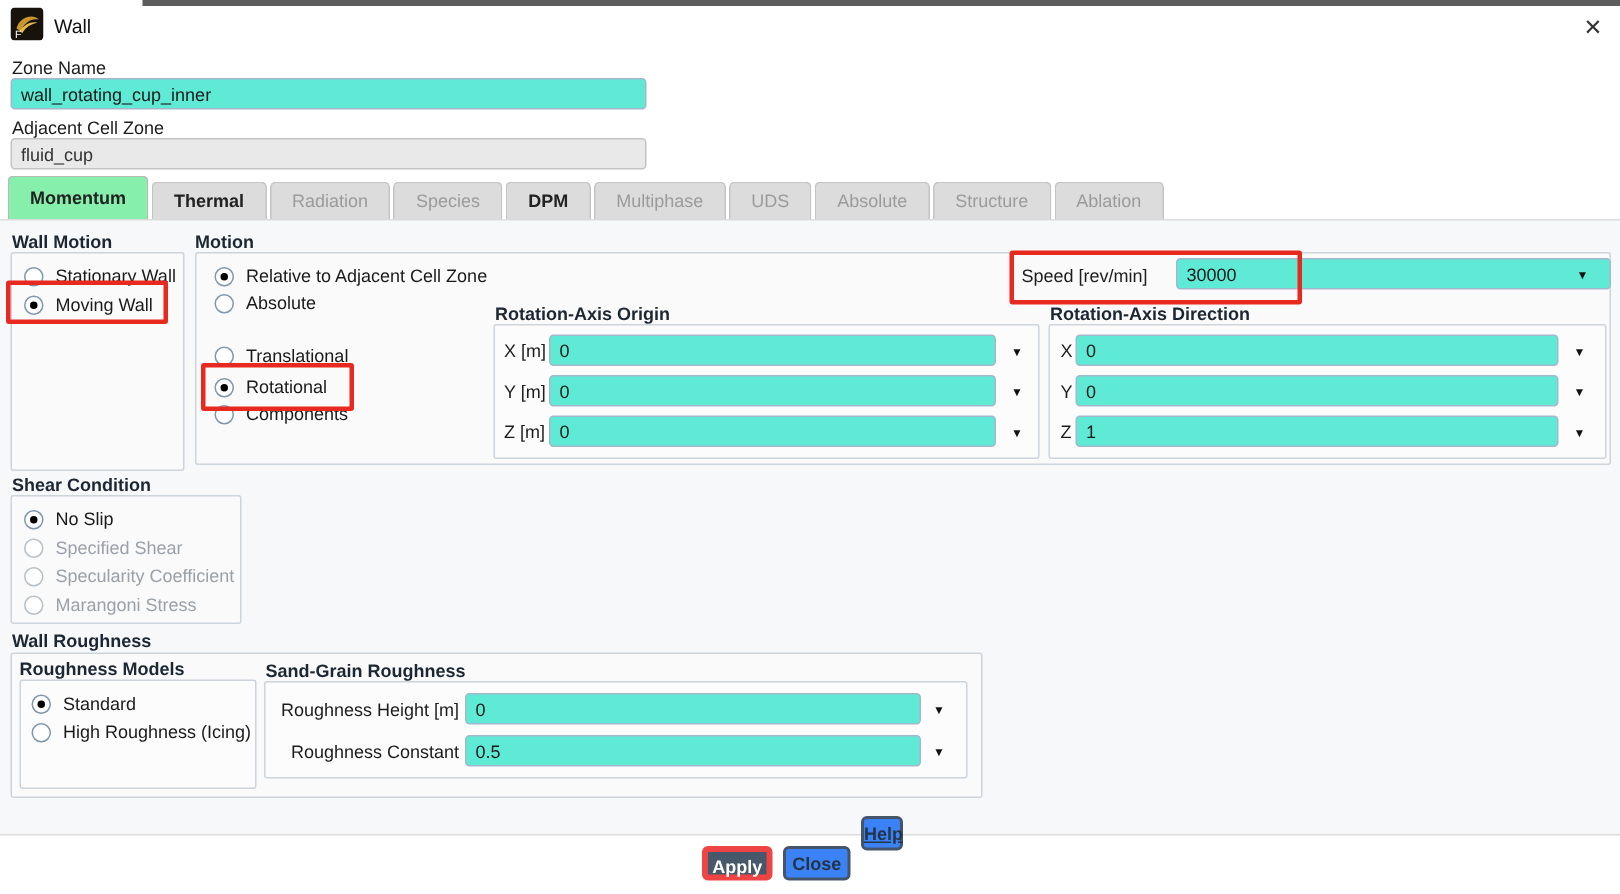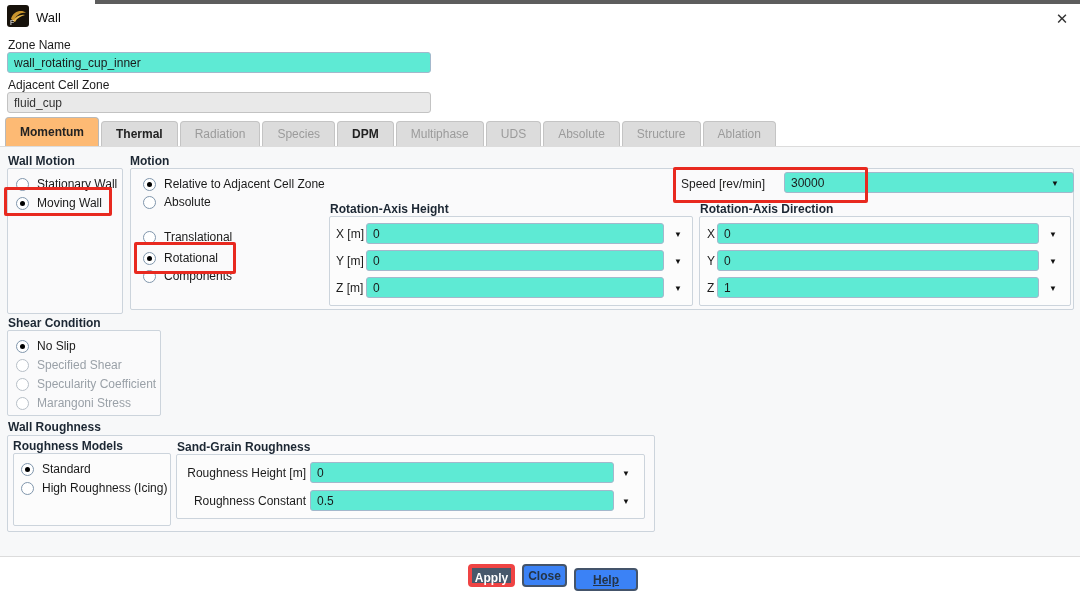--- a/index.html
+++ b/index.html
@@ -13,21 +13,21 @@
   .plabel{position:absolute;color:#1c1c1c;}
   .tf{position:absolute;height:21px;border:1px solid #a3b8cc;border-radius:3px;background:#5eead4;
       font:12px "Liberation Sans",sans-serif;padding:0 6px;color:#1a1a1a;box-sizing:border-box;}
   .tf.disabled{background:#e9e9e9;border-color:#c3c3c3;color:#333;}
   
   .tabbar{position:absolute;left:5px;top:118px;height:28px;display:flex;align-items:flex-end;z-index:2;}
   .tab{height:24px;line-height:24px;padding:0 14px;background:#dcdcdc;border:1px solid #c4c4c4;
        border-bottom:none;border-radius:4px 4px 0 0;margin-right:2px;color:#222;cursor:pointer;white-space:nowrap;}
   .tab.bold{font-weight:bold;}
   .tab.disabled{color:#9b9b9b;}
-  .tab.active{background:#fdba74;height:28px;line-height:28px;font-weight:bold;border-color:#b9b9b9;}
+  .tab.active{background:#86efac;height:28px;line-height:28px;font-weight:bold;border-color:#b9b9b9;}
   .tabpage{position:absolute;left:0;top:146px;width:1080px;height:410px;background:#f7f8f9;
            border-top:1px solid #dcdcdc;box-sizing:border-box;}
   .ghead{position:absolute;font-weight:bold;color:#1c2733;white-space:nowrap;}
   .frame{position:absolute;border:1px solid #ccd4dc;border-radius:2px;background:rgba(255,255,255,0.35);}
   
   .rrow{position:absolute;display:flex;align-items:center;gap:8px;height:16px;cursor:pointer;white-space:nowrap;}
   .radio{width:13px;height:13px;border-radius:50%;border:1px solid #8096ac;background:#fff;position:relative;flex:none;box-sizing:border-box;}
   .radio.checked::after{content:"";position:absolute;left:3px;top:3px;width:5px;height:5px;border-radius:50%;background:#000;}
   .rrow.disabled .radio{border-color:#b7bfc7;}
   .rrow.disabled .rlabel{color:#9aa1a8;}
@@ -106,21 +106,21 @@
   </div>
   <div class="rrow" style="left:143px;top:268px;">
     <span class="radio"></span>
     <span class="rlabel">Components</span>
   </div>
 
   <div class="plabel" style="left:681px;top:177px;">Speed [rev/min]</div>
   <input class="tf" style="left: 784px; top: 172px; width: 290px;" value="30000">
   <div class="arrow" style="left:1051px;top:180px;">▼</div>
 
-  <div class="ghead" style="left:330px;top:202px;">Rotation-Axis Height</div>
+  <div class="ghead" style="left:330px;top:202px;">Rotation-Axis Origin</div>
   <div class="frame" style="left:329px;top:216px;width:362px;height:88px;"></div>
   <div class="plabel" style="left:336px;top:227px;">X [m]</div>
   <input class="tf" style="left: 366px; top: 223px; width: 298px;" value="0">
   <div class="arrow" style="left:674px;top:231px;">▼</div>
   <div class="plabel" style="left:336px;top:254px;">Y [m]</div>
   <input class="tf" style="left: 366px; top: 250px; width: 298px;" value="0">
   <div class="arrow" style="left:674px;top:258px;">▼</div>
   <div class="plabel" style="left:336px;top:281px;">Z [m]</div>
   <input class="tf" style="left: 366px; top: 277px; width: 298px;" value="0">
   <div class="arrow" style="left:674px;top:285px;">▼</div>
@@ -179,14 +179,14 @@
   <input class="tf" style="left: 310px; top: 490px; width: 304px;" value="0.5">
   <div class="arrow" style="left:622px;top:498px;">▼</div>
 
   <div class="redbox" style="left:4px;top:187px;width:102px;height:23px;"></div>
   <div class="redbox" style="left:134px;top:242px;width:96px;height:26px;"></div>
   <div class="redbox" style="left:673px;top:167px;width:189px;height:30px;"></div>
 
   <div class="hsep"></div>
   <div class="btn btn-apply" style="left:468px;top:564px;width:47px;">Apply</div>
   <div class="btn btn-sec" style="left:522px;top:564px;width:45px;">Close</div>
-  <div class="btn btn-sec" style="left:574px;top:568px;width:64px;text-decoration:underline;">Help</div>
+  <div class="btn btn-sec" style="left:574px;top:544px;width:28px;text-decoration:underline;">Help</div>
 </div>
 
 </body></html>

